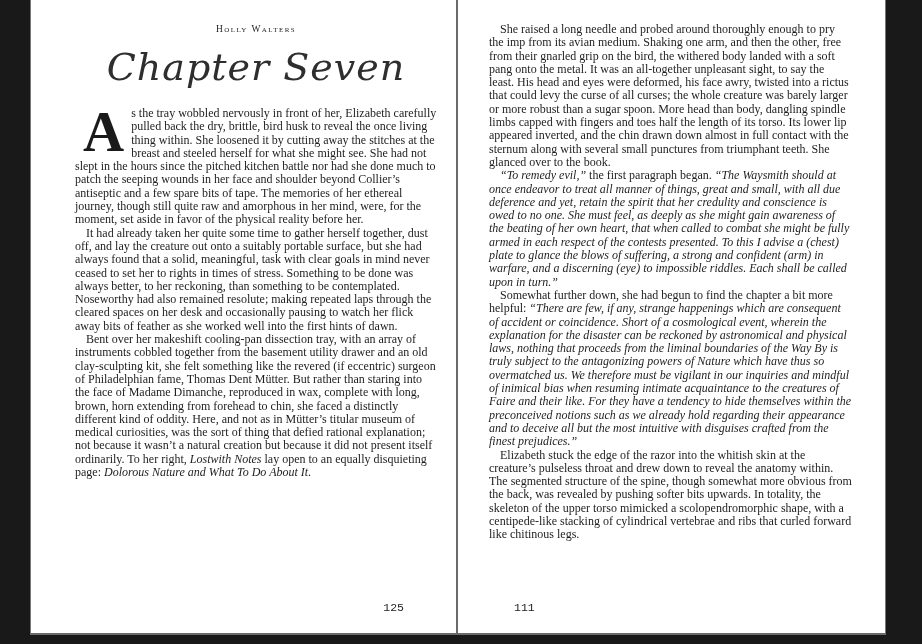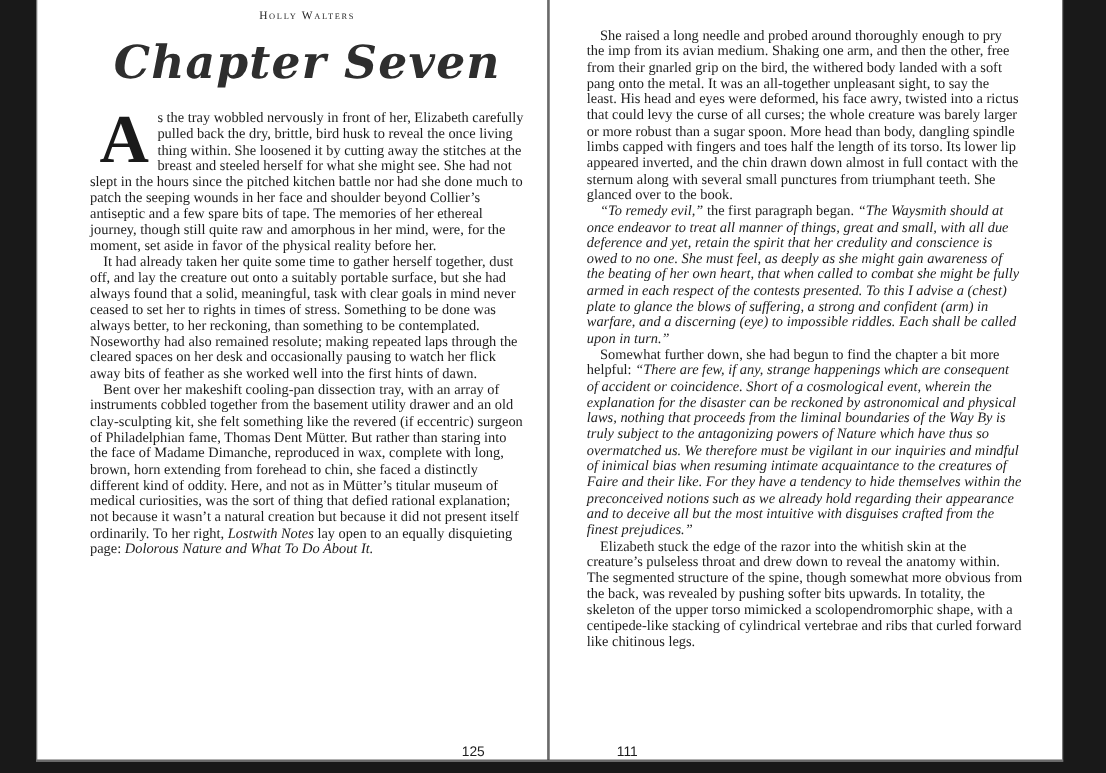--- a/index.html
+++ b/index.html
@@ -2,29 +2,29 @@
 <html><head>
 <meta charset="utf-8">
 <style>
   html,body{margin:0;padding:0}
   body{width:922px;height:644px;background:#191919;position:relative;overflow:hidden}
   .spread{position:absolute;left:30px;top:0;height:633px;display:flex;border-left:1px solid #787878;border-right:1px solid #787878;border-bottom:2px solid #6a6a6a}
   .page{background:#ffffff;height:633px;overflow:hidden;position:relative;box-sizing:border-box}
   .page-left{width:425px;padding:0 19px 0 44px}
   .page-right{width:427px;padding:0 33px 0 31px}
   .spine{width:2px;background:#6a6a6a;height:633px}
-  .running-header{font-family:"Liberation Serif",serif;font-variant:small-caps;letter-spacing:1.4px;font-size:9.5px;text-align:center;color:#242424;margin-top:9px;line-height:11px}
-  .chapter-title{font-family:"DejaVu Serif",serif;font-style:italic;font-weight:700;font-size:38px;text-align:center;color:#2e2e2e;margin:8px 0 0 0;line-height:48px;letter-spacing:1px}
+  .running-header{font-family:"Liberation Serif",serif;font-variant:small-caps;letter-spacing:1.4px;font-size:9.5px;text-align:center;color:#242424;margin-top:24px;line-height:11px}
+  .chapter-title{font-family:"DejaVu Serif",serif;font-style:italic;font-weight:400;font-size:38px;text-align:center;color:#2e2e2e;margin:8px 0 0 0;line-height:48px;letter-spacing:1px}
   .body-text{margin-top:16px}
   .body-right{margin-top:23px}
   .para{margin:0;font-family:"Liberation Serif",serif;font-size:12px;line-height:13.3px;color:#1d1d1d;text-align:left}
   .indent{text-indent:11px}
   .dropcap{float:left;font-family:"Liberation Serif",serif;font-weight:bold;font-size:57px;line-height:44px;padding:3px 7px 0 8px;color:#1a1a1a}
   .para i{font-style:italic}
-  .page-number{position:absolute;bottom:0;font-family:Liberation Sans, sans-serif;font-size:11.5px;color:#1d1d1d}
+  .page-number{position:absolute;bottom:19px;font-family:Liberation Mono, monospace;font-size:11.5px;color:#1d1d1d}
   .pn-left{right:52px}
   .pn-right{left:56px}
 </style>
 </head>
 <body>
 
 <div class="spread">
 
   <section class="page page-left">
     <div class="running-header">Holly Walters</div>

